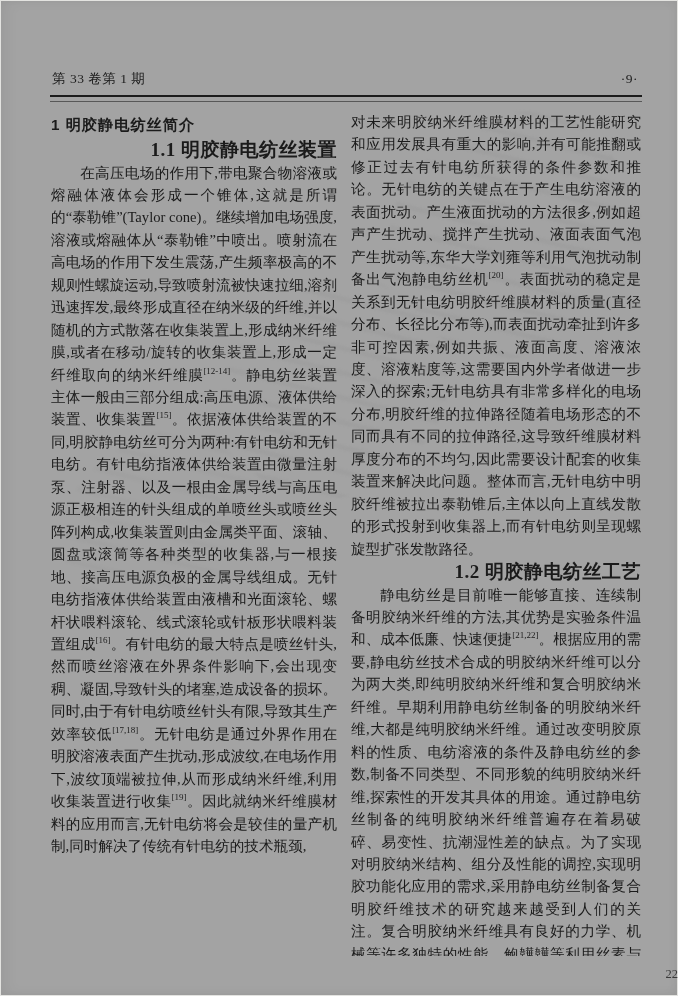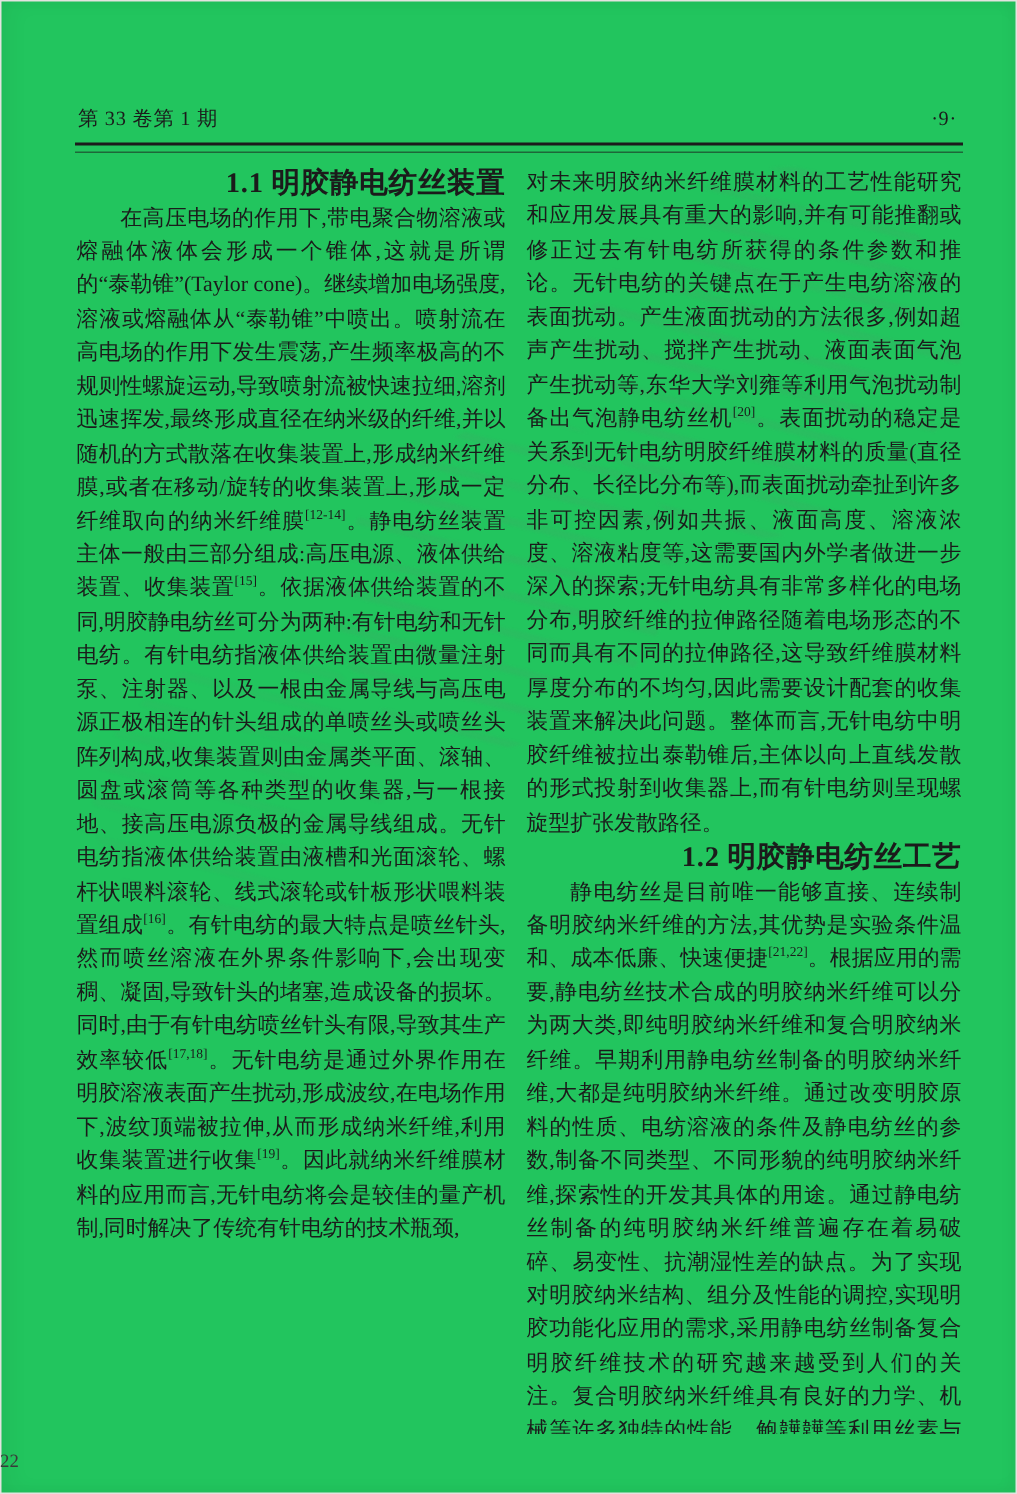--- a/index.html
+++ b/index.html
@@ -1,18 +1,18 @@
 <!DOCTYPE html>
 <html><head>
 <meta charset="utf-8">
 <style>
   html,body{margin:0;padding:0;background:#e8e8e6;}
   .page{
     position:relative;width:678px;height:996px;margin:0 auto;
-    background:#22c55e;overflow:hidden;
+    background:#a3a3a3;overflow:hidden;
     box-shadow:inset 0 0 0 1px #e3e3e0, inset 6px 0 14px rgba(0,0,0,0.05), inset -4px 0 10px rgba(0,0,0,0.03);
     font-family:"Liberation Serif","DejaVu Serif",serif;color:#1b1b1b;
   }
   .running-head{
     position:absolute;top:70px;left:52px;right:40px;
     display:flex;justify-content:space-between;align-items:baseline;
     font-size:13.5px;letter-spacing:0.5px;
   }
   .running-head .center{flex:1;text-align:center;}
   .head-rule{
@@ -35,21 +35,21 @@
     font-family:"Liberation Sans","DejaVu Sans",sans-serif;
     font-weight:bold;font-size:15.2px;text-align:left;
     line-height:24px;padding:2px 0 1px 0;letter-spacing:1px;
   }
   .block.h2{
     font-weight:bold;font-size:19px;text-align:right;
     line-height:23.5px;letter-spacing:0.5px;
   }
   sup{font-size:9px;line-height:0;letter-spacing:0;}
   .footer-pageno{
-    position:absolute;bottom:14px;left:0;right:0;text-align:left;
+    position:absolute;bottom:14px;left:0;right:0;text-align:right;
     font-size:12.5px;color:#3a3a3a;
   }
   
   .wm{position:absolute;pointer-events:none;transform:rotate(-38deg);border-radius:45%;
       background:repeating-linear-gradient(52deg, rgba(110,110,112,0.085) 0 5px, rgba(0,0,0,0) 5px 24px);
       filter:blur(1.2px);}
   .wm.a{top:120px;left:390px;width:250px;height:230px;}
   .wm.b{top:290px;left:220px;width:230px;height:200px;}
   .wm.c{top:440px;left:60px;width:200px;height:170px;opacity:0.6;}
 </style>
@@ -64,20 +64,21 @@
 
   <div class="running-head">
     <span>第 33 卷第 1 期</span>
     <span>·9·</span>
   </div>
 
   <div class="head-rule"></div>
 
   <div class="body-columns">
     <div class="col left" id="col-left">
+        <div class="block h1">1  明胶静电纺丝简介</div>
         <div class="block h2">1.1  明胶静电纺丝装置</div>
         <div class="block p indent">在高压电场的作用下,带电聚合物溶液或熔融体液体会形成一个锥体,这就是所谓的“泰勒锥”(Taylor cone)。继续增加电场强度,溶液或熔融体从“泰勒锥”中喷出。喷射流在高电场的作用下发生震荡,产生频率极高的不规则性螺旋运动,导致喷射流被快速拉细,溶剂迅速挥发,最终形成直径在纳米级的纤维,并以随机的方式散落在收集装置上,形成纳米纤维膜,或者在移动/旋转的收集装置上,形成一定纤维取向的纳米纤维膜<sup>[12-14]</sup>。静电纺丝装置主体一般由三部分组成:高压电源、液体供给装置、收集装置<sup>[15]</sup>。依据液体供给装置的不同,明胶静电纺丝可分为两种:有针电纺和无针电纺。有针电纺指液体供给装置由微量注射泵、注射器、以及一根由金属导线与高压电源正极相连的针头组成的单喷丝头或喷丝头阵列构成,收集装置则由金属类平面、滚轴、圆盘或滚筒等各种类型的收集器,与一根接地、接高压电源负极的金属导线组成。无针电纺指液体供给装置由液槽和光面滚轮、螺杆状喂料滚轮、线式滚轮或针板形状喂料装置组成<sup>[16]</sup>。有针电纺的最大特点是喷丝针头,然而喷丝溶液在外界条件影响下,会出现变稠、凝固,导致针头的堵塞,造成设备的损坏。同时,由于有针电纺喷丝针头有限,导致其生产效率较低<sup>[17,18]</sup>。无针电纺是通过外界作用在明胶溶液表面产生扰动,形成波纹,在电场作用下,波纹顶端被拉伸,从而形成纳米纤维,利用收集装置进行收集<sup>[19]</sup>。因此就纳米纤维膜材料的应用而言,无针电纺将会是较佳的量产机制,同时解决了传统有针电纺的技术瓶颈,</div>
       </div>
     <div class="col right" id="col-right">
         <div class="block p">对未来明胶纳米纤维膜材料的工艺性能研究和应用发展具有重大的影响,并有可能推翻或修正过去有针电纺所获得的条件参数和推论。无针电纺的关键点在于产生电纺溶液的表面扰动。产生液面扰动的方法很多,例如超声产生扰动、搅拌产生扰动、液面表面气泡产生扰动等,东华大学刘雍等利用气泡扰动制备出气泡静电纺丝机<sup>[20]</sup>。表面扰动的稳定是关系到无针电纺明胶纤维膜材料的质量(直径分布、长径比分布等),而表面扰动牵扯到许多非可控因素,例如共振、液面高度、溶液浓度、溶液粘度等,这需要国内外学者做进一步深入的探索;无针电纺具有非常多样化的电场分布,明胶纤维的拉伸路径随着电场形态的不同而具有不同的拉伸路径,这导致纤维膜材料厚度分布的不均匀,因此需要设计配套的收集装置来解决此问题。整体而言,无针电纺中明胶纤维被拉出泰勒锥后,主体以向上直线发散的形式投射到收集器上,而有针电纺则呈现螺旋型扩张发散路径。</div>
         <div class="block h2">1.2  明胶静电纺丝工艺</div>
         <div class="block p indent">静电纺丝是目前唯一能够直接、连续制备明胶纳米纤维的方法,其优势是实验条件温和、成本低廉、快速便捷<sup>[21,22]</sup>。根据应用的需要,静电纺丝技术合成的明胶纳米纤维可以分为两大类,即纯明胶纳米纤维和复合明胶纳米纤维。早期利用静电纺丝制备的明胶纳米纤维,大都是纯明胶纳米纤维。通过改变明胶原料的性质、电纺溶液的条件及静电纺丝的参数,制备不同类型、不同形貌的纯明胶纳米纤维,探索性的开发其具体的用途。通过静电纺丝制备的纯明胶纳米纤维普遍存在着易破碎、易变性、抗潮湿性差的缺点。为了实现对明胶纳米结构、组分及性能的调控,实现明胶功能化应用的需求,采用静电纺丝制备复合明胶纤维技术的研究越来越受到人们的关注。复合明胶纳米纤维具有良好的力学、机械等许多独特的性能。鲍韡韡等利用丝素与明胶混合,在丝素/明胶质量比为 70∶30 时,电纺得到纤维形貌好,直径均匀,离散程度小的复合明胶纳</div>
       </div>
   </div>
 

